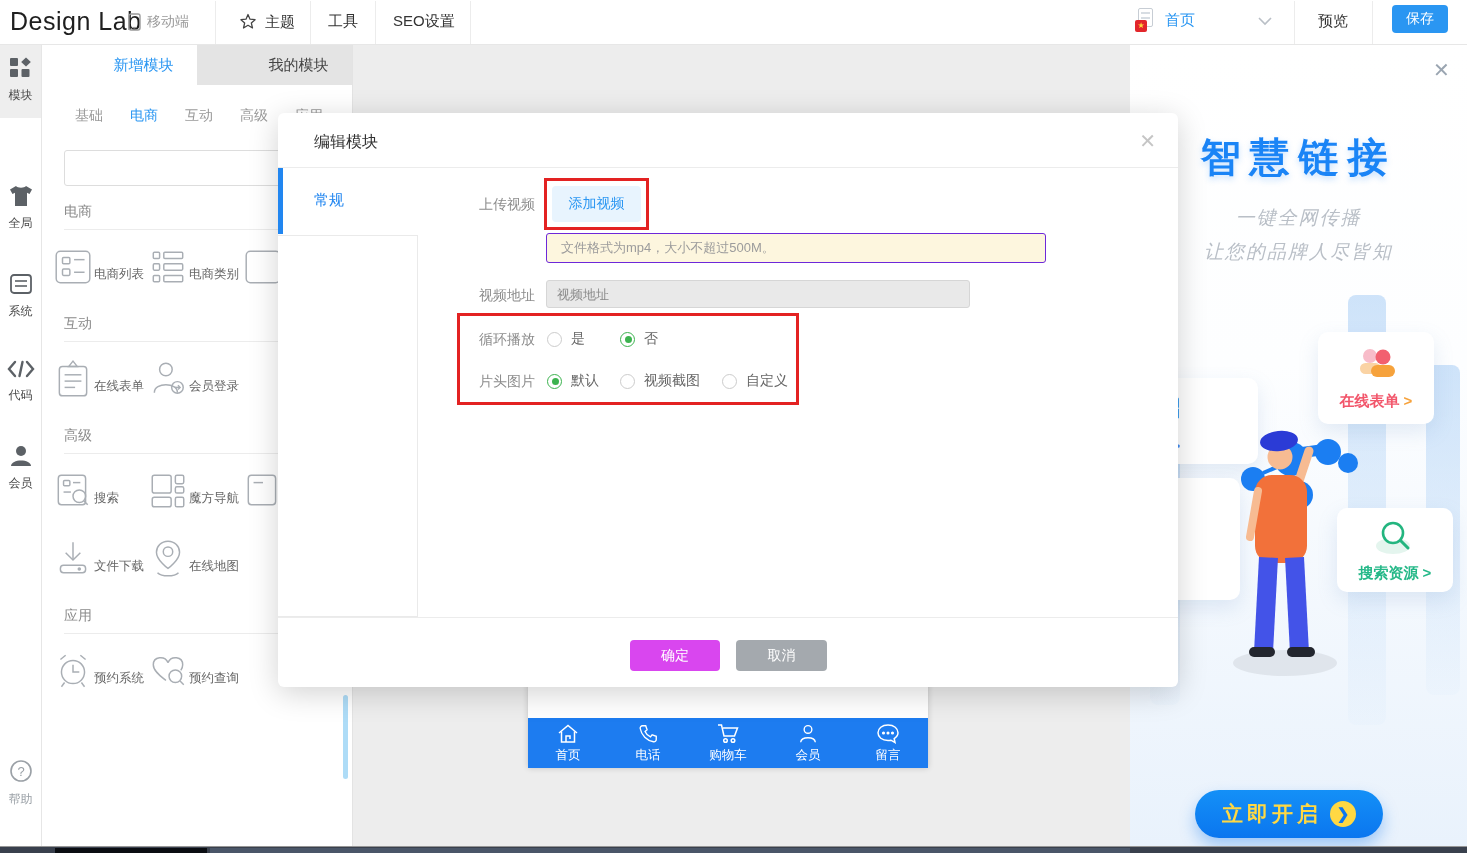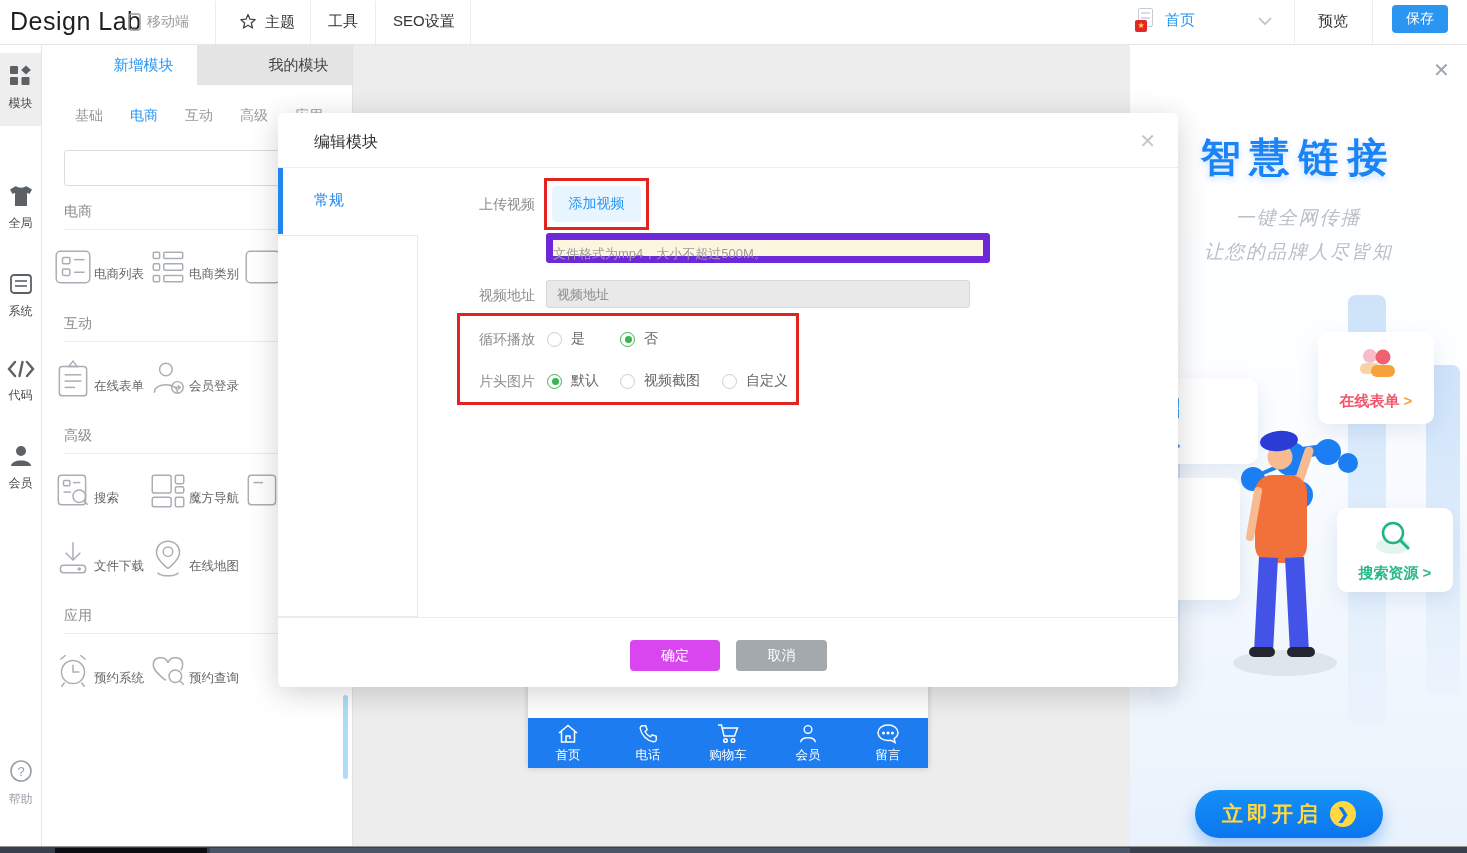--- a/index.html
+++ b/index.html
@@ -95,22 +95,22 @@
   .m-close { position:absolute; right:22px; top:16px; font-size:20px; color:#c5c5c5; cursor:pointer; font-style:normal; }
   .m-hdiv { position:absolute; left:0; top:54px; width:100%; border-bottom:1px solid #ececec; }
   .m-tabbar { position:absolute; left:0; top:55px; width:5px; height:66px; background:#2186f0; }
   .m-tab { position:absolute; left:36px; top:78px; font-size:15px; color:#2186f0; cursor:pointer; }
   .m-leftbox { position:absolute; left:0; top:122px; width:140px; height:382px; border:1px solid #eaeaea; border-left:none; background:#fff; }
   .m-fdiv { position:absolute; left:0; top:504px; width:100%; border-bottom:1px solid #ececec; }
   .m-label { position:absolute; left:137px; width:120px; text-align:right; font-size:14px; color:#8c8c8c; }
   .btn-add { position:absolute; left:274px; top:73px; width:89px; height:36px; background:#e8f4fe; color:#2a96f2;
     font-size:14px; border:none; border-radius:4px; cursor:pointer; }
   .redbox { position:absolute; border:3px solid #e32222; }
-  .hint { position:absolute; left:268px; top:120px; width:444px; height:30px; background:#fdf6de;
-    border:7px solid #6d28d9; border-radius:3px; font-size:13px; color:#9c9c9c; line-height:28px; }
+  .hint { position:absolute; left:268px; top:120px; width:500px; height:30px; background:#fdf6de;
+    border:1px solid #6d28d9; border-radius:3px; font-size:13px; color:#9c9c9c; line-height:28px; padding-left:14px; }
   .url-input { position:absolute; left:268px; top:167px; width:424px; height:28px; background:#e9e9e9;
     border:1px solid #d6d6d6; border-radius:3px; font-size:13px; color:#555; padding:0 10px; outline:none; }
   .url-input::placeholder { color:#8a8a8a; }
   .radio-row { position:absolute; left:269px; display:flex; align-items:center; height:16px; }
   .radio { display:inline-flex; align-items:center; gap:9px; cursor:pointer; }
   .rc { width:15px; height:15px; border-radius:50%; border:1px solid #ccc; background:#fff; position:relative; }
   .radio.sel .rc { border-color:#3cb34f; }
   .radio.sel .rc::after { content:""; position:absolute; left:3.5px; top:3.5px; width:7px; height:7px;
     border-radius:50%; background:#3cb34f; }
   .radio .rl { font-size:14px; color:#666; }
@@ -168,21 +168,21 @@
     <svg class="chev" width="14" height="9" viewBox="0 0 14 9">
         <polyline points="1,1 7,7 13,1" fill="none" stroke="#b9bfc6" stroke-width="1.6"></polyline>
       </svg>
     <div class="tb-sep" style="left:1294px"></div>
     <div class="tb-preview">预览</div>
     <div class="tb-sep" style="left:1372px"></div>
     <button class="btn-save">保存</button>
   </header>
 
   <aside class="iconbar">
-    <div class="ib-item active" style="top:8px">
+    <div class="ib-item active" style="top:0">
       <svg width="24" height="22" viewBox="0 0 24 22" fill="#5c6166">
         <rect x="1" y="1" width="8" height="8" rx="1"></rect>
           <polygon points="17,0.5 21.8,5 17,9.5 12.2,5"></polygon>
         <rect x="1" y="12" width="8" height="8" rx="1"></rect>
           <rect x="12.5" y="12" width="8" height="8" rx="1"></rect>
         </svg>
       <span class="cap">模块</span>
     </div>
     <div class="ib-item" style="top:140px">
       <svg width="26" height="22" viewBox="0 0 26 22">

